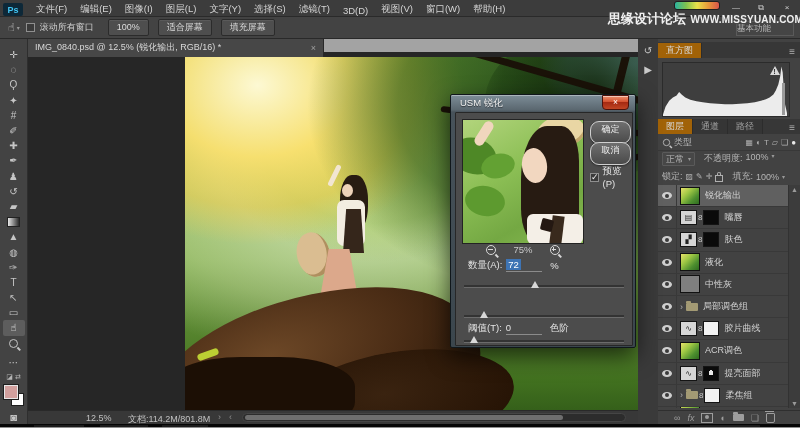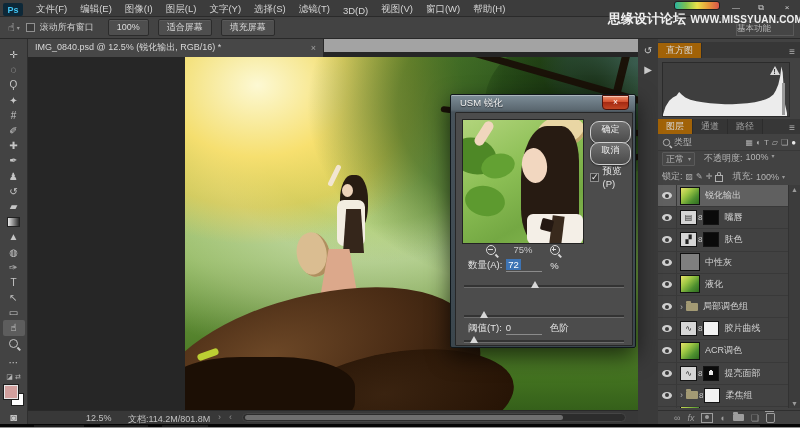--- a/index.html
+++ b/index.html
@@ -415,29 +415,29 @@
           </span>
         <span class="adj-ic">▞</span>
         <span class="link8">8</span>
         <span class="lmask black"></span>
         <span class="lname">肤色</span>
       </div>
       <div class="layer-row">
         <span class="eyecell">
             <span class="eye"></span>
           </span>
+        <span class="lthumb"></span>
+        <span class="lname">液化</span>
+      </div>
+      <div class="layer-row">
+        <span class="eyecell">
+            <span class="eye"></span>
+          </span>
         <span class="lthumb gray"></span>
         <span class="lname">中性灰</span>
-      </div>
-      <div class="layer-row">
-        <span class="eyecell">
-            <span class="eye"></span>
-          </span>
-        <span class="lthumb"></span>
-        <span class="lname">液化</span>
       </div>
       <div class="layer-row">
         <span class="eyecell">
             <span class="eye"></span>
           </span>
         <span class="grp-exp">›</span>
         <span class="i-folder"></span>
         <span class="lname">局部调色组</span>
       </div>
       <div class="layer-row">

